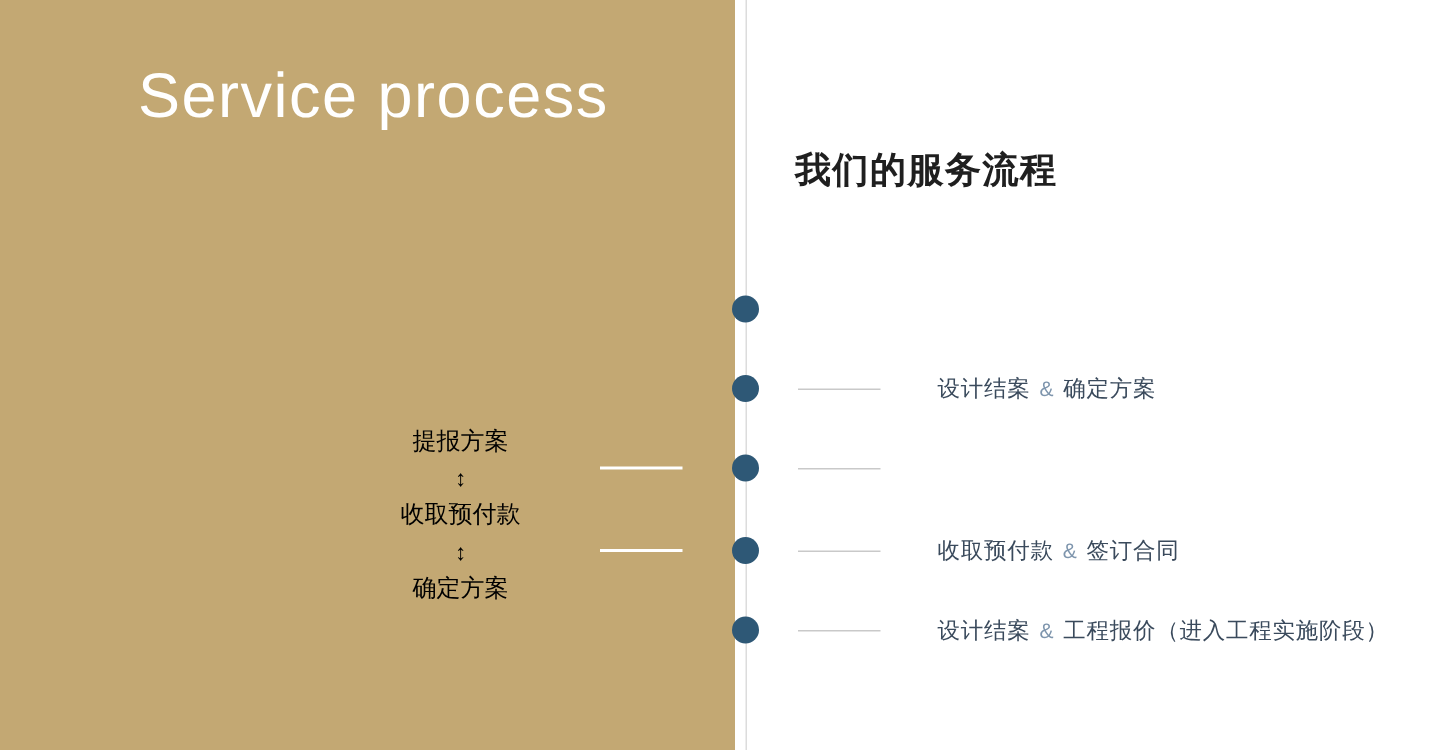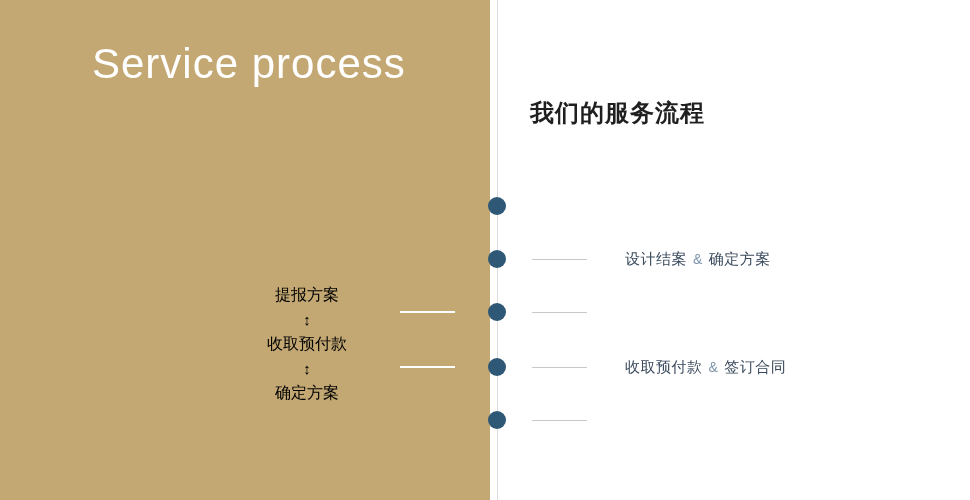--- a/index.html
+++ b/index.html
@@ -149,15 +149,16 @@
   </div>
   <div class="row row-2">
     <span class="dash"></span>
   </div>
   <div class="row row-3">
     <span class="dash"></span>
     <span class="step-text"><span>收取预付款</span><span class="amp">&amp;</span><span>签订合同</span></span>
   </div>
   <div class="row row-4">
     <span class="dash"></span>
+    <span class="step-text"><span>设计结案</span><span class="amp">&amp;</span><span>工程报价（进入工程实施阶段）</span></span>
   </div>
 
 </div>
 
 </body></html>

